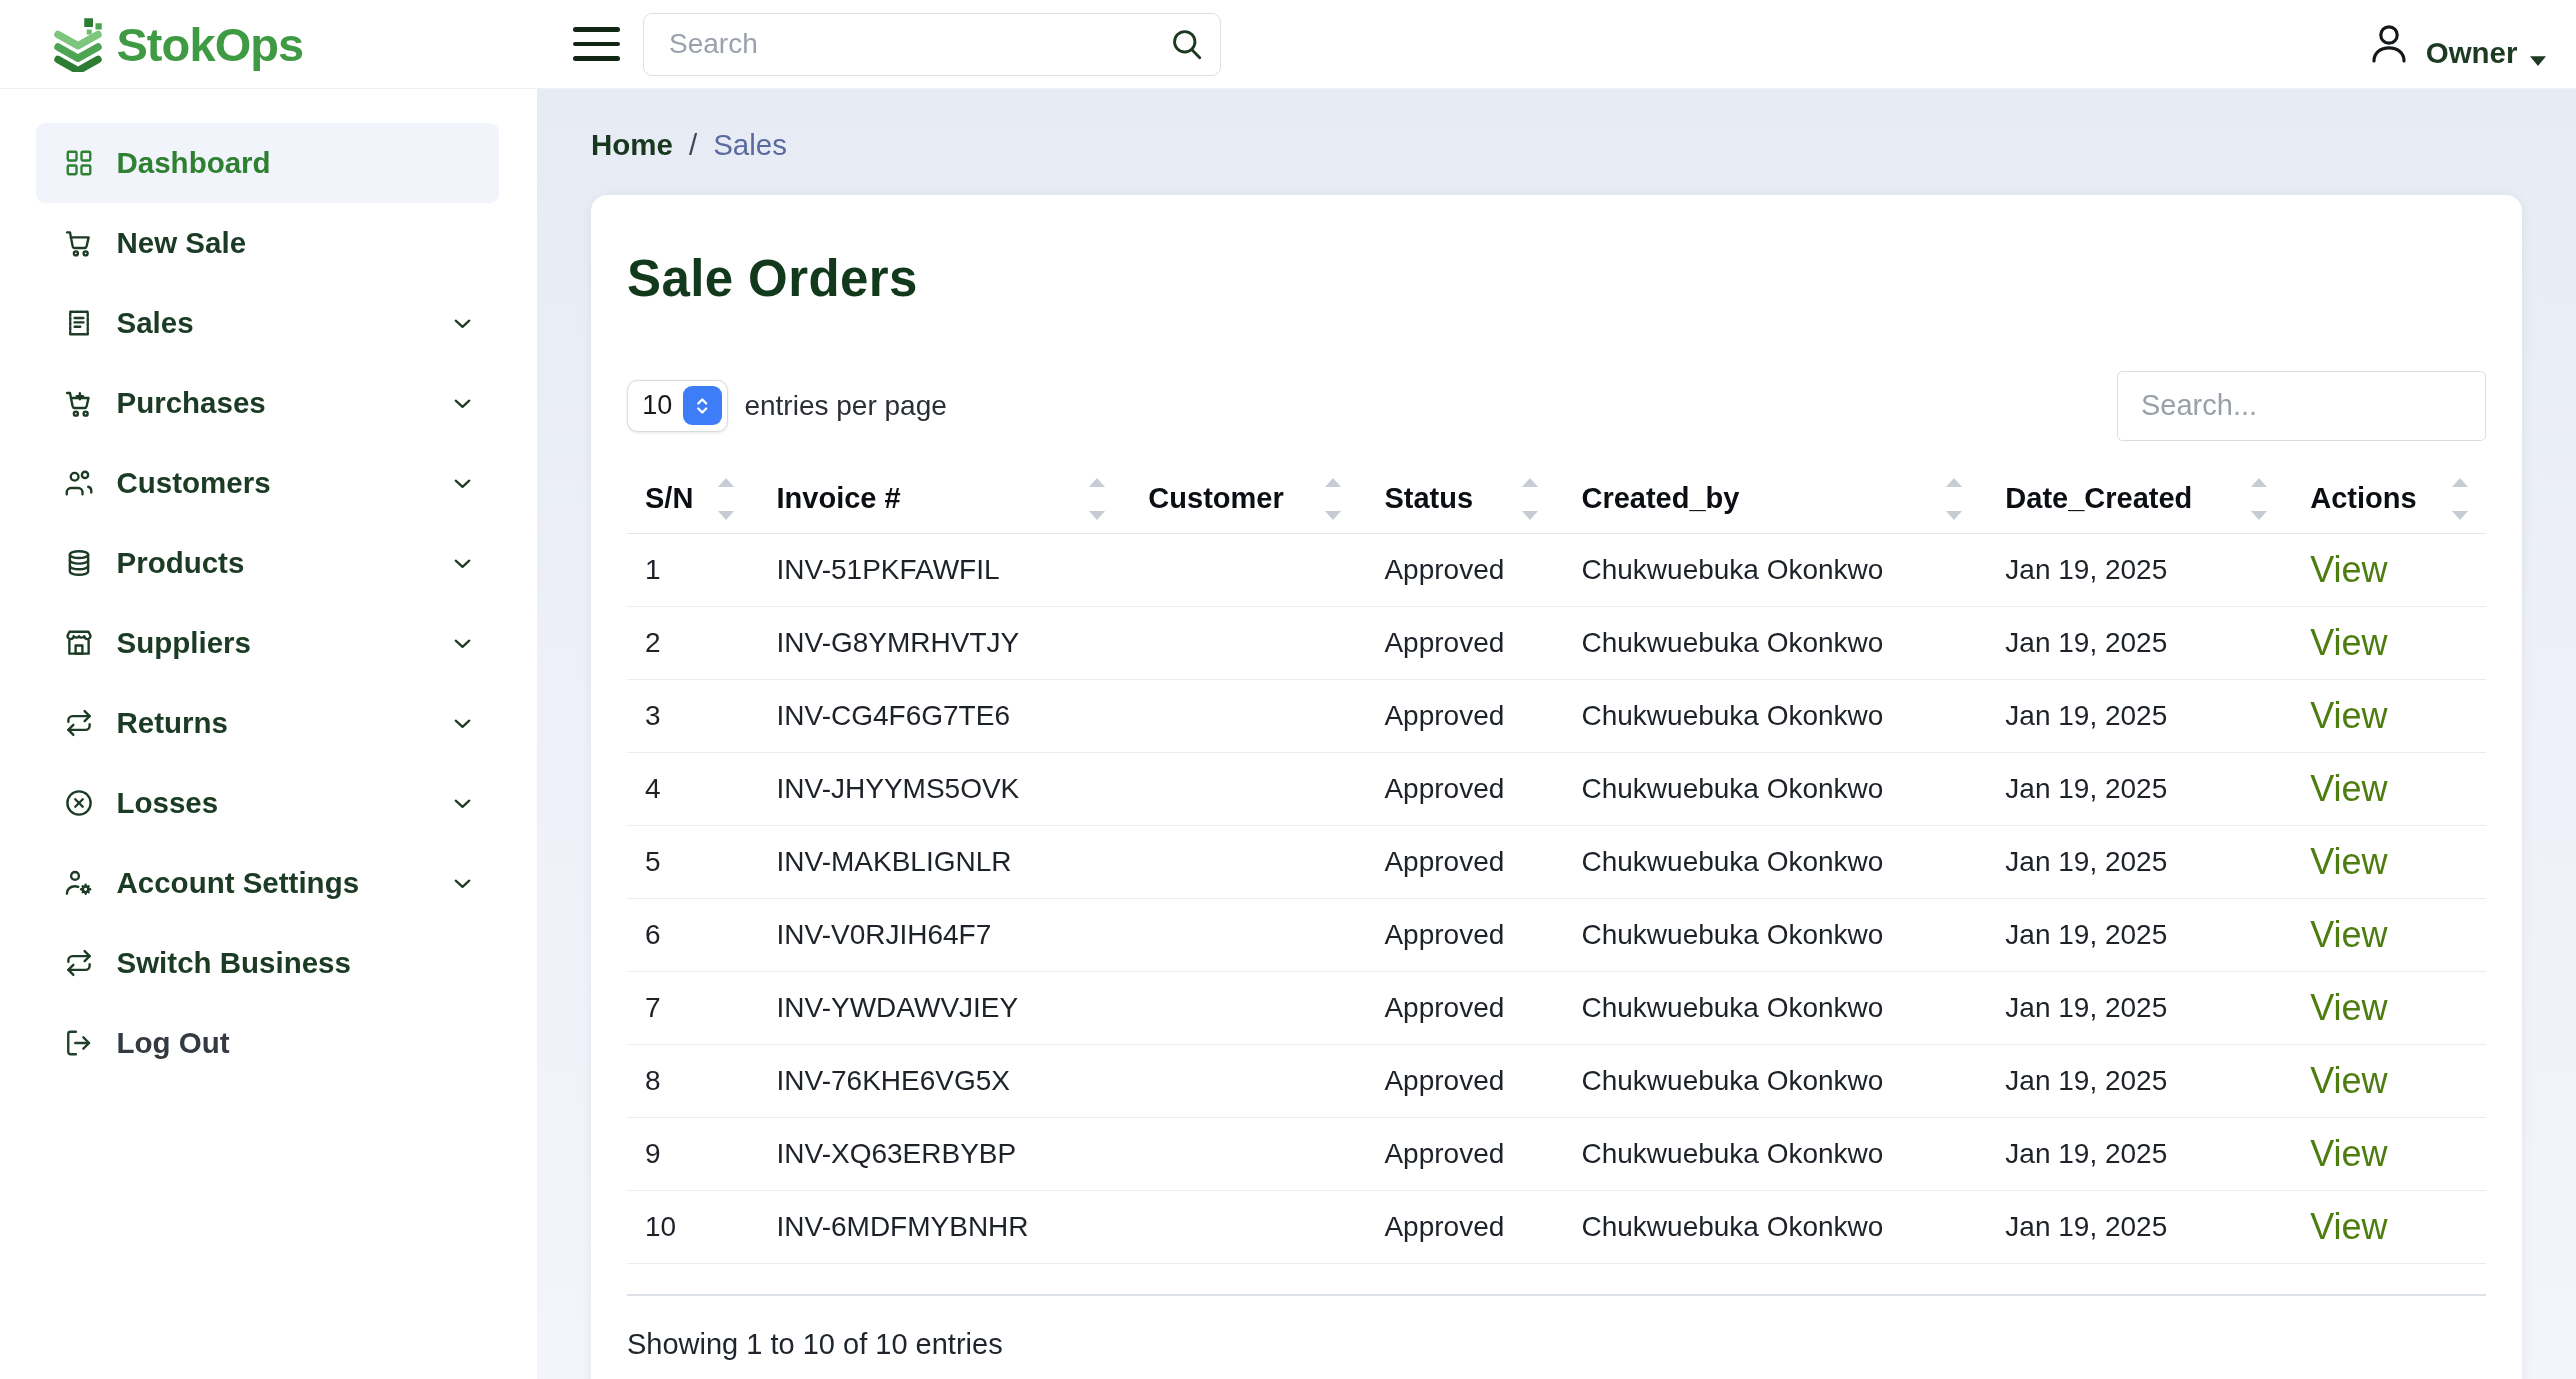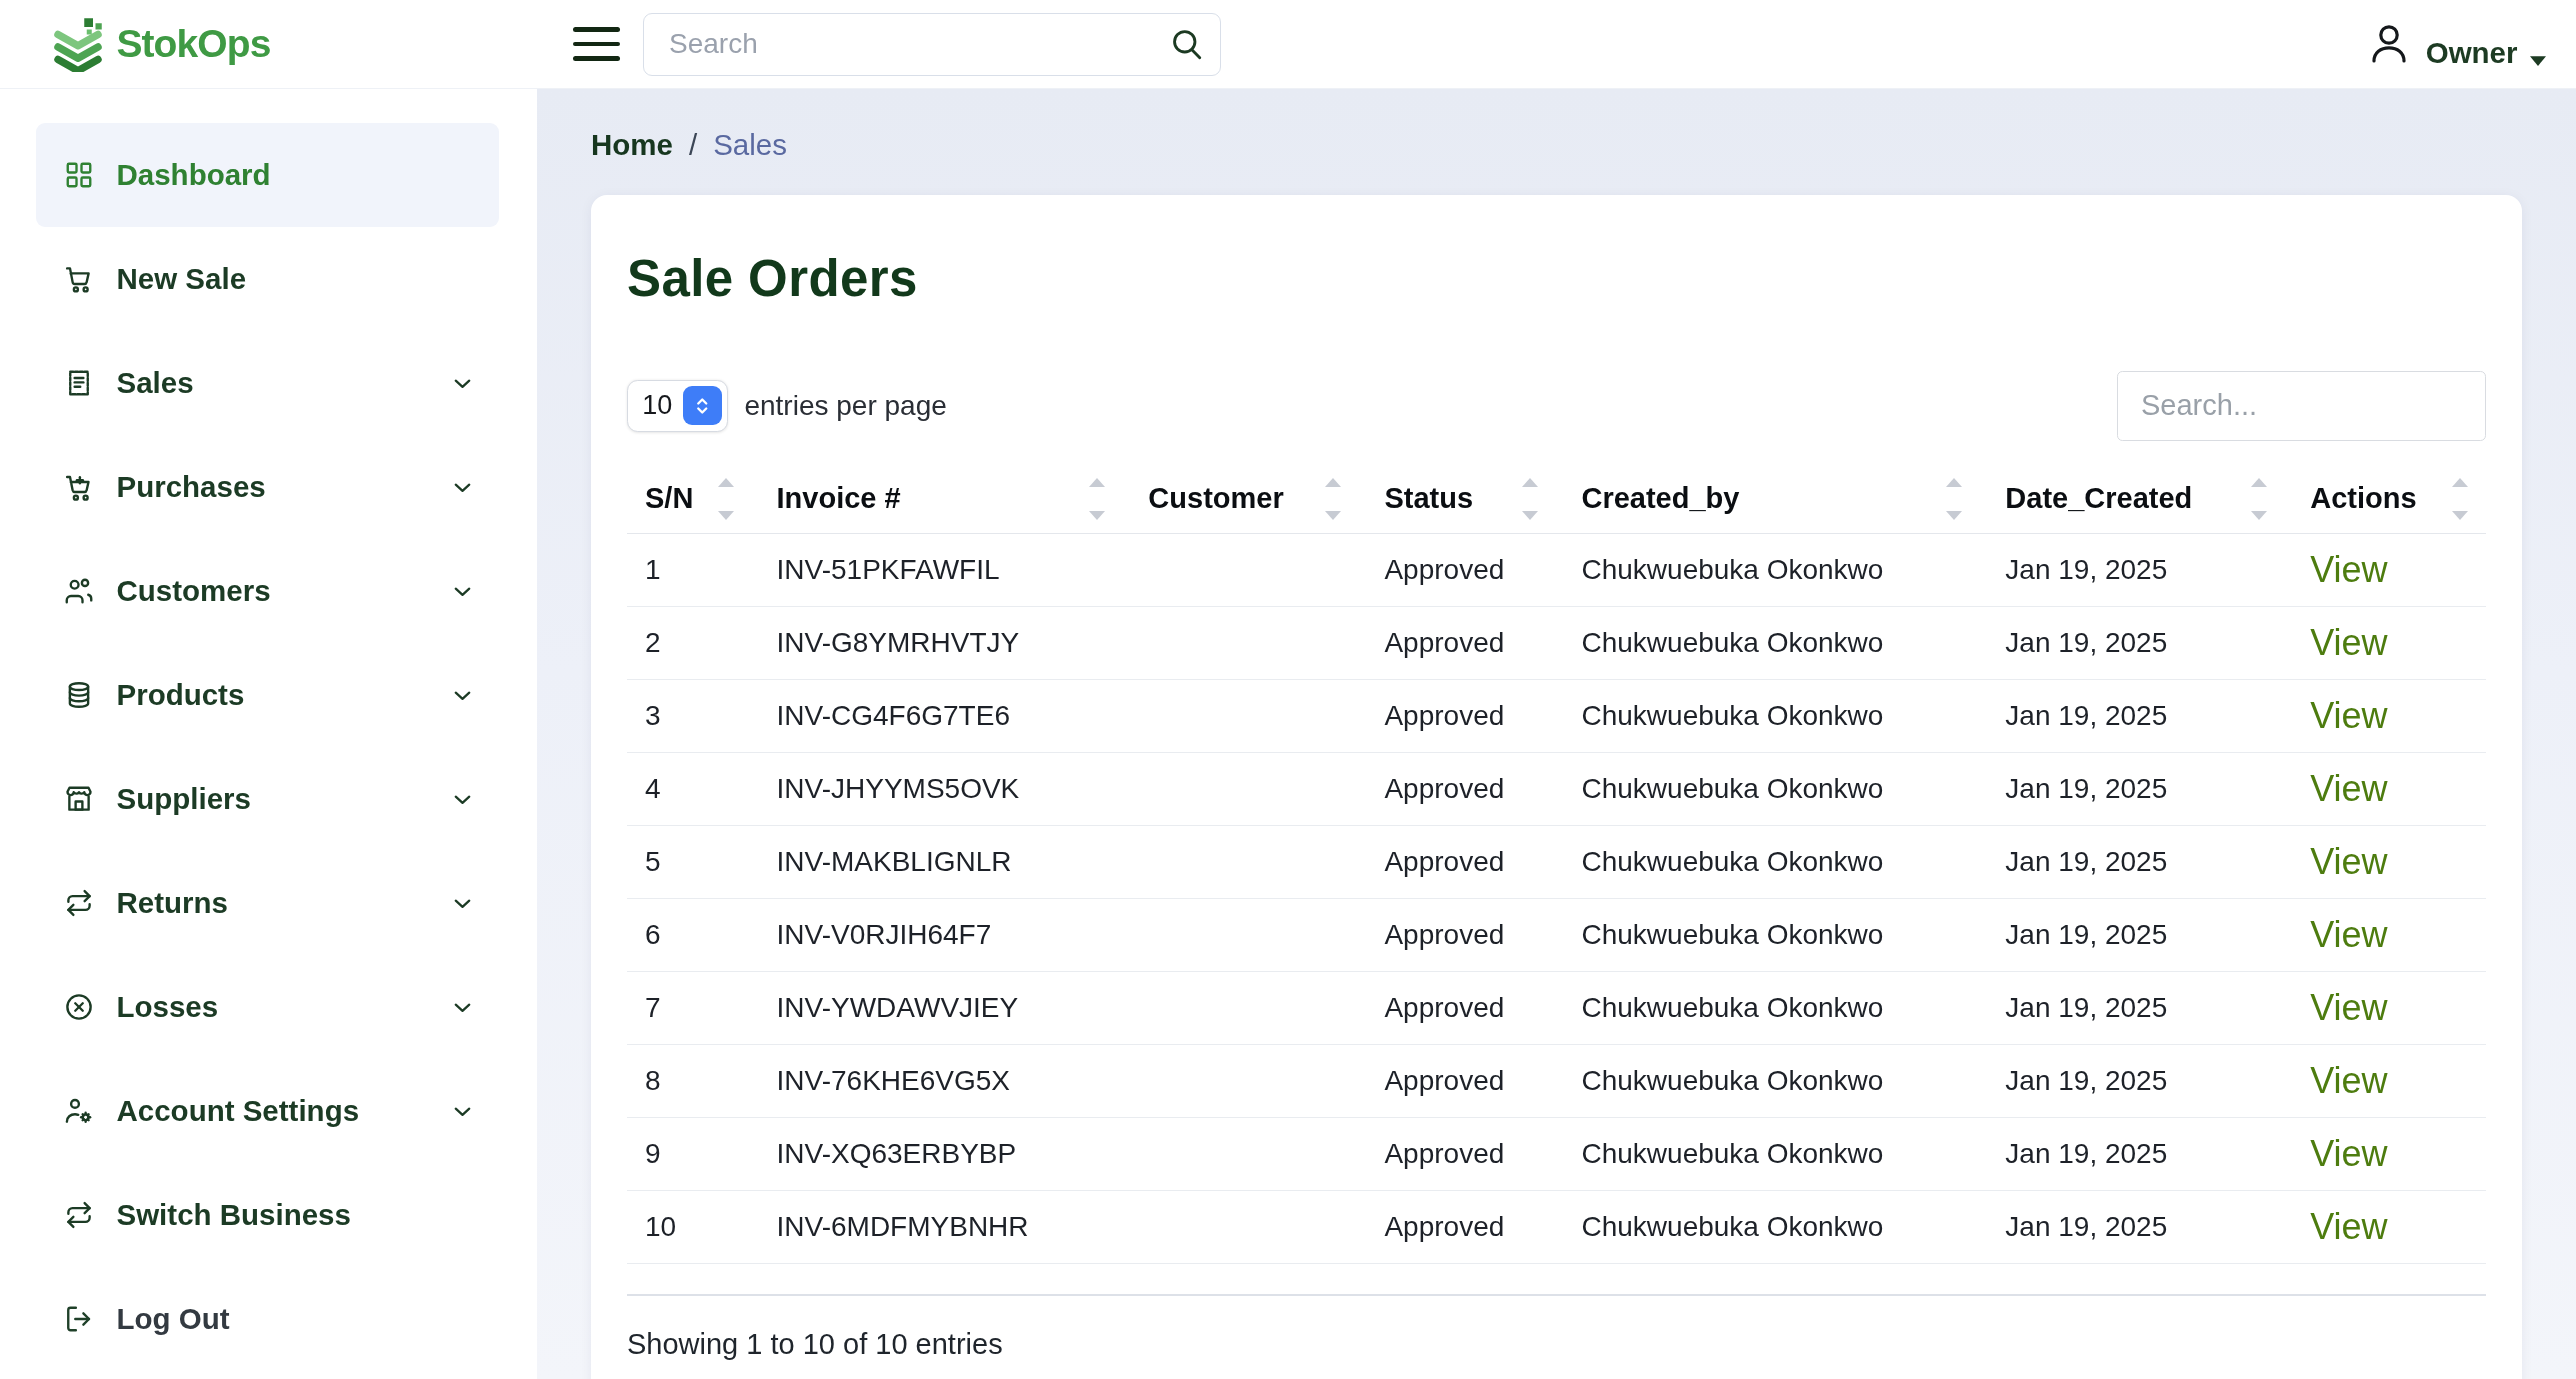--- a/index.html
+++ b/index.html
@@ -4,36 +4,36 @@
 <style>
   html,body{margin:0;padding:0;background:#fff;}
   *{box-sizing:border-box;}
   body{font-family:"Liberation Sans","DejaVu Sans",sans-serif;}
   .app{width:2576px;height:1379px;display:flex;flex-direction:column;overflow:hidden;background:#fff;}
 
   
   .topbar{height:89px;min-height:89px;background:#fff;display:flex;align-items:center;border-bottom:1.8px solid #eef1f6;position:relative;z-index:5;}
   .logo-wrap{width:537px;min-width:537px;display:flex;align-items:center;padding-left:50px;}
   .logo-wrap svg{display:block;}
-  .logo-text{font-size:39px;font-weight:700;color:#3f9a44;margin-left:5.4px;letter-spacing:-0.9px;}
+  .logo-text{font-size:47px;font-weight:700;color:#3f9a44;margin-left:5.4px;letter-spacing:-0.9px;}
   .hamburger{margin-left:36px;width:47px;display:flex;flex-direction:column;gap:9.8px;cursor:pointer;}
   .hamburger i{display:block;height:4.5px;border-radius:2.7px;background:#122713;}
   .top-search{position:relative;margin-left:23px;}
   .top-search input{width:578px;height:63px;border:1.8px solid #d9dfe9;border-radius:9px;font-size:28px;color:#222;padding:0 63px 0 25px;outline:none;font-family:inherit;background:#fff;}
   .top-search input::placeholder{color:#9aa1ad;}
   .top-search .mag{position:absolute;right:16px;top:13.4px;}
   .top-spacer{flex:1;}
   .user-menu{display:flex;align-items:flex-end;gap:12.5px;margin-right:30px;cursor:pointer;}
   .user-name{font-size:29.5px;font-weight:700;color:#1d3b23;}
 
   
   .layout{flex:1;display:flex;min-height:0;}
   .sidebar{width:537px;min-width:537px;background:#fff;padding-top:34px;}
   .nav{list-style:none;margin:0;padding:0 38px 0 36px;}
-  .nav li{height:104px;display:flex;align-items:center;gap:21.5px;padding:0 0 0 27px;border-radius:9px;cursor:pointer;color:#1c3b25;}
+  .nav li{height:80px;display:flex;align-items:center;gap:21.5px;padding:0 0 0 27px;border-radius:9px;cursor:pointer;color:#1c3b25;}
   .nav li .lbl{font-size:29.5px;font-weight:700;}
   .nav li.active{background:#f1f4fb;color:#2f8132;}
   .nav li .chev{margin-left:auto;margin-right:23px;display:flex;}
   .nav li.logout{color:#333a41;}
   .nav li.logout .lbl{font-weight:600;}
   .nav-ic{display:flex;width:32px;justify-content:center;}
 
   
   .main{flex:1;background:linear-gradient(180deg,#e7ebf4 0%,#edf0f8 45%,#f3f5fa 100%);padding:38px 54px 0 54px;overflow:hidden;}
   .breadcrumb{display:flex;align-items:center;gap:16px;font-size:29.5px;height:36px;}

